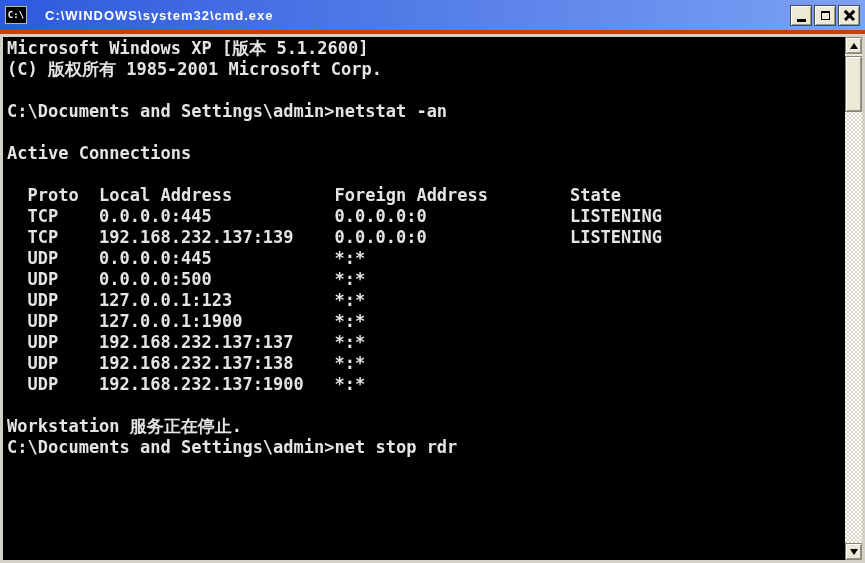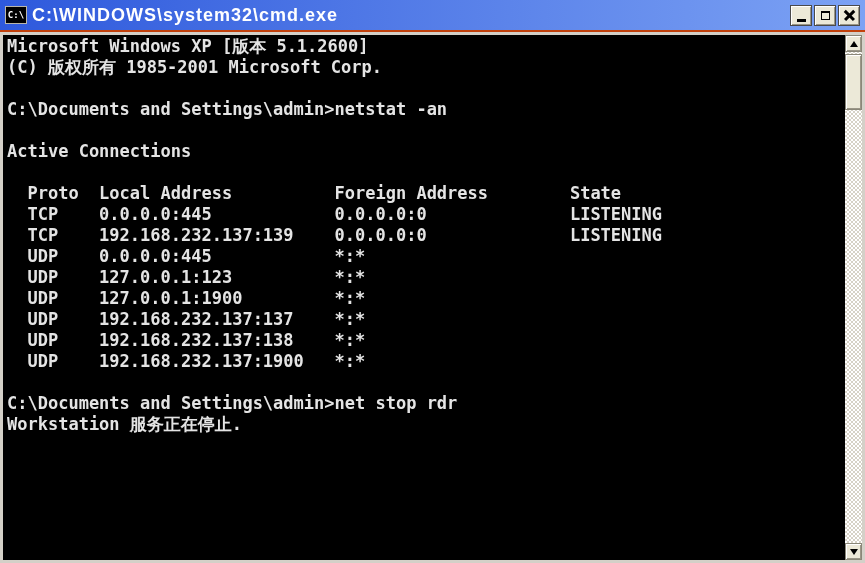--- a/index.html
+++ b/index.html
@@ -21,22 +21,22 @@
     width:22px;height:18px;
     background:#000;
     border:1px solid #b9b6aa;
     box-sizing:border-box;
     color:#fff;
     font:bold 9px/16px "DejaVu Sans Mono",monospace;
     text-align:center;
     flex:0 0 auto;
   }
   .title-text{
-    color:#fff;font-weight:bold;font-size:18px;
-    margin-left:5px;letter-spacing:1px;
+    color:#fff;font-weight:bold;font-size:13px;
+    margin-left:18px;letter-spacing:1px;
     white-space:nowrap;overflow:hidden;
   }
   .controls{margin-left:auto;display:flex;gap:2px;}
   .ctrl-btn{
     width:22px;height:21px;
     background:#ECE9D8;
     border:1px solid #4a4a4a;
     box-shadow:inset 1px 1px 0 #ffffff, inset -1px -1px 0 #9a9687;
     box-sizing:border-box;
     display:flex;align-items:center;justify-content:center;
@@ -48,21 +48,21 @@
   .glyph-close::before,.glyph-close::after{
     content:"";position:absolute;top:4px;left:-1px;
     width:13px;height:2.6px;background:#000;
   }
   .glyph-close::before{transform:rotate(45deg);}
   .glyph-close::after{transform:rotate(-45deg);}
   
   .wbody{
     position:absolute;top:30px;left:0;right:0;bottom:0;
     background:#D4D0C8;
-    border-top:2px solid #c2410c;
+    border-top:4px solid #c2410c;
     padding:3px;box-sizing:border-box;
   }
   .console{
     position:relative;width:100%;height:100%;
     background:#000;overflow:hidden;
   }
   .console-text{
     position:absolute;top:1px;left:4px;right:20px;
     color:#E4E4E4;
     font:bold 17px/21px "DejaVu Sans Mono",monospace;
@@ -122,28 +122,29 @@
           <div class="line">(C) 版权所有 1985-2001 Microsoft Corp.</div>
           <div class="line">&nbsp;</div>
           <div class="line">C:\Documents and Settings\admin&gt;netstat -an</div>
           <div class="line">&nbsp;</div>
           <div class="line">Active Connections</div>
           <div class="line">&nbsp;</div>
           <div class="line">  Proto  Local Address          Foreign Address        State</div>
           <div class="line">  TCP    0.0.0.0:445            0.0.0.0:0              LISTENING</div>
           <div class="line">  TCP    192.168.232.137:139    0.0.0.0:0              LISTENING</div>
           <div class="line">  UDP    0.0.0.0:445            *:*</div>
+          <div class="line">  UDP    0.0.0.0:500            *:*</div>
           <div class="line">  UDP    127.0.0.1:123          *:*</div>
           <div class="line">  UDP    127.0.0.1:1900         *:*</div>
           <div class="line">  UDP    192.168.232.137:137    *:*</div>
           <div class="line">  UDP    192.168.232.137:138    *:*</div>
           <div class="line">  UDP    192.168.232.137:1900   *:*</div>
           <div class="line">&nbsp;</div>
+          <div class="line">Workstation 服务正在停止.</div>
           <div class="line">C:\Documents and Settings\admin&gt;net stop rdr</div>
-          <div class="line">Workstation 服务正在停止.</div>
         </div>
 
       <div class="scrollbar">
         <button class="sb-btn sb-up">
           <span class="tri-up"></span>
         </button>
         <div class="sb-thumb"></div>
         <button class="sb-btn sb-down">
           <span class="tri-down"></span>
         </button>

